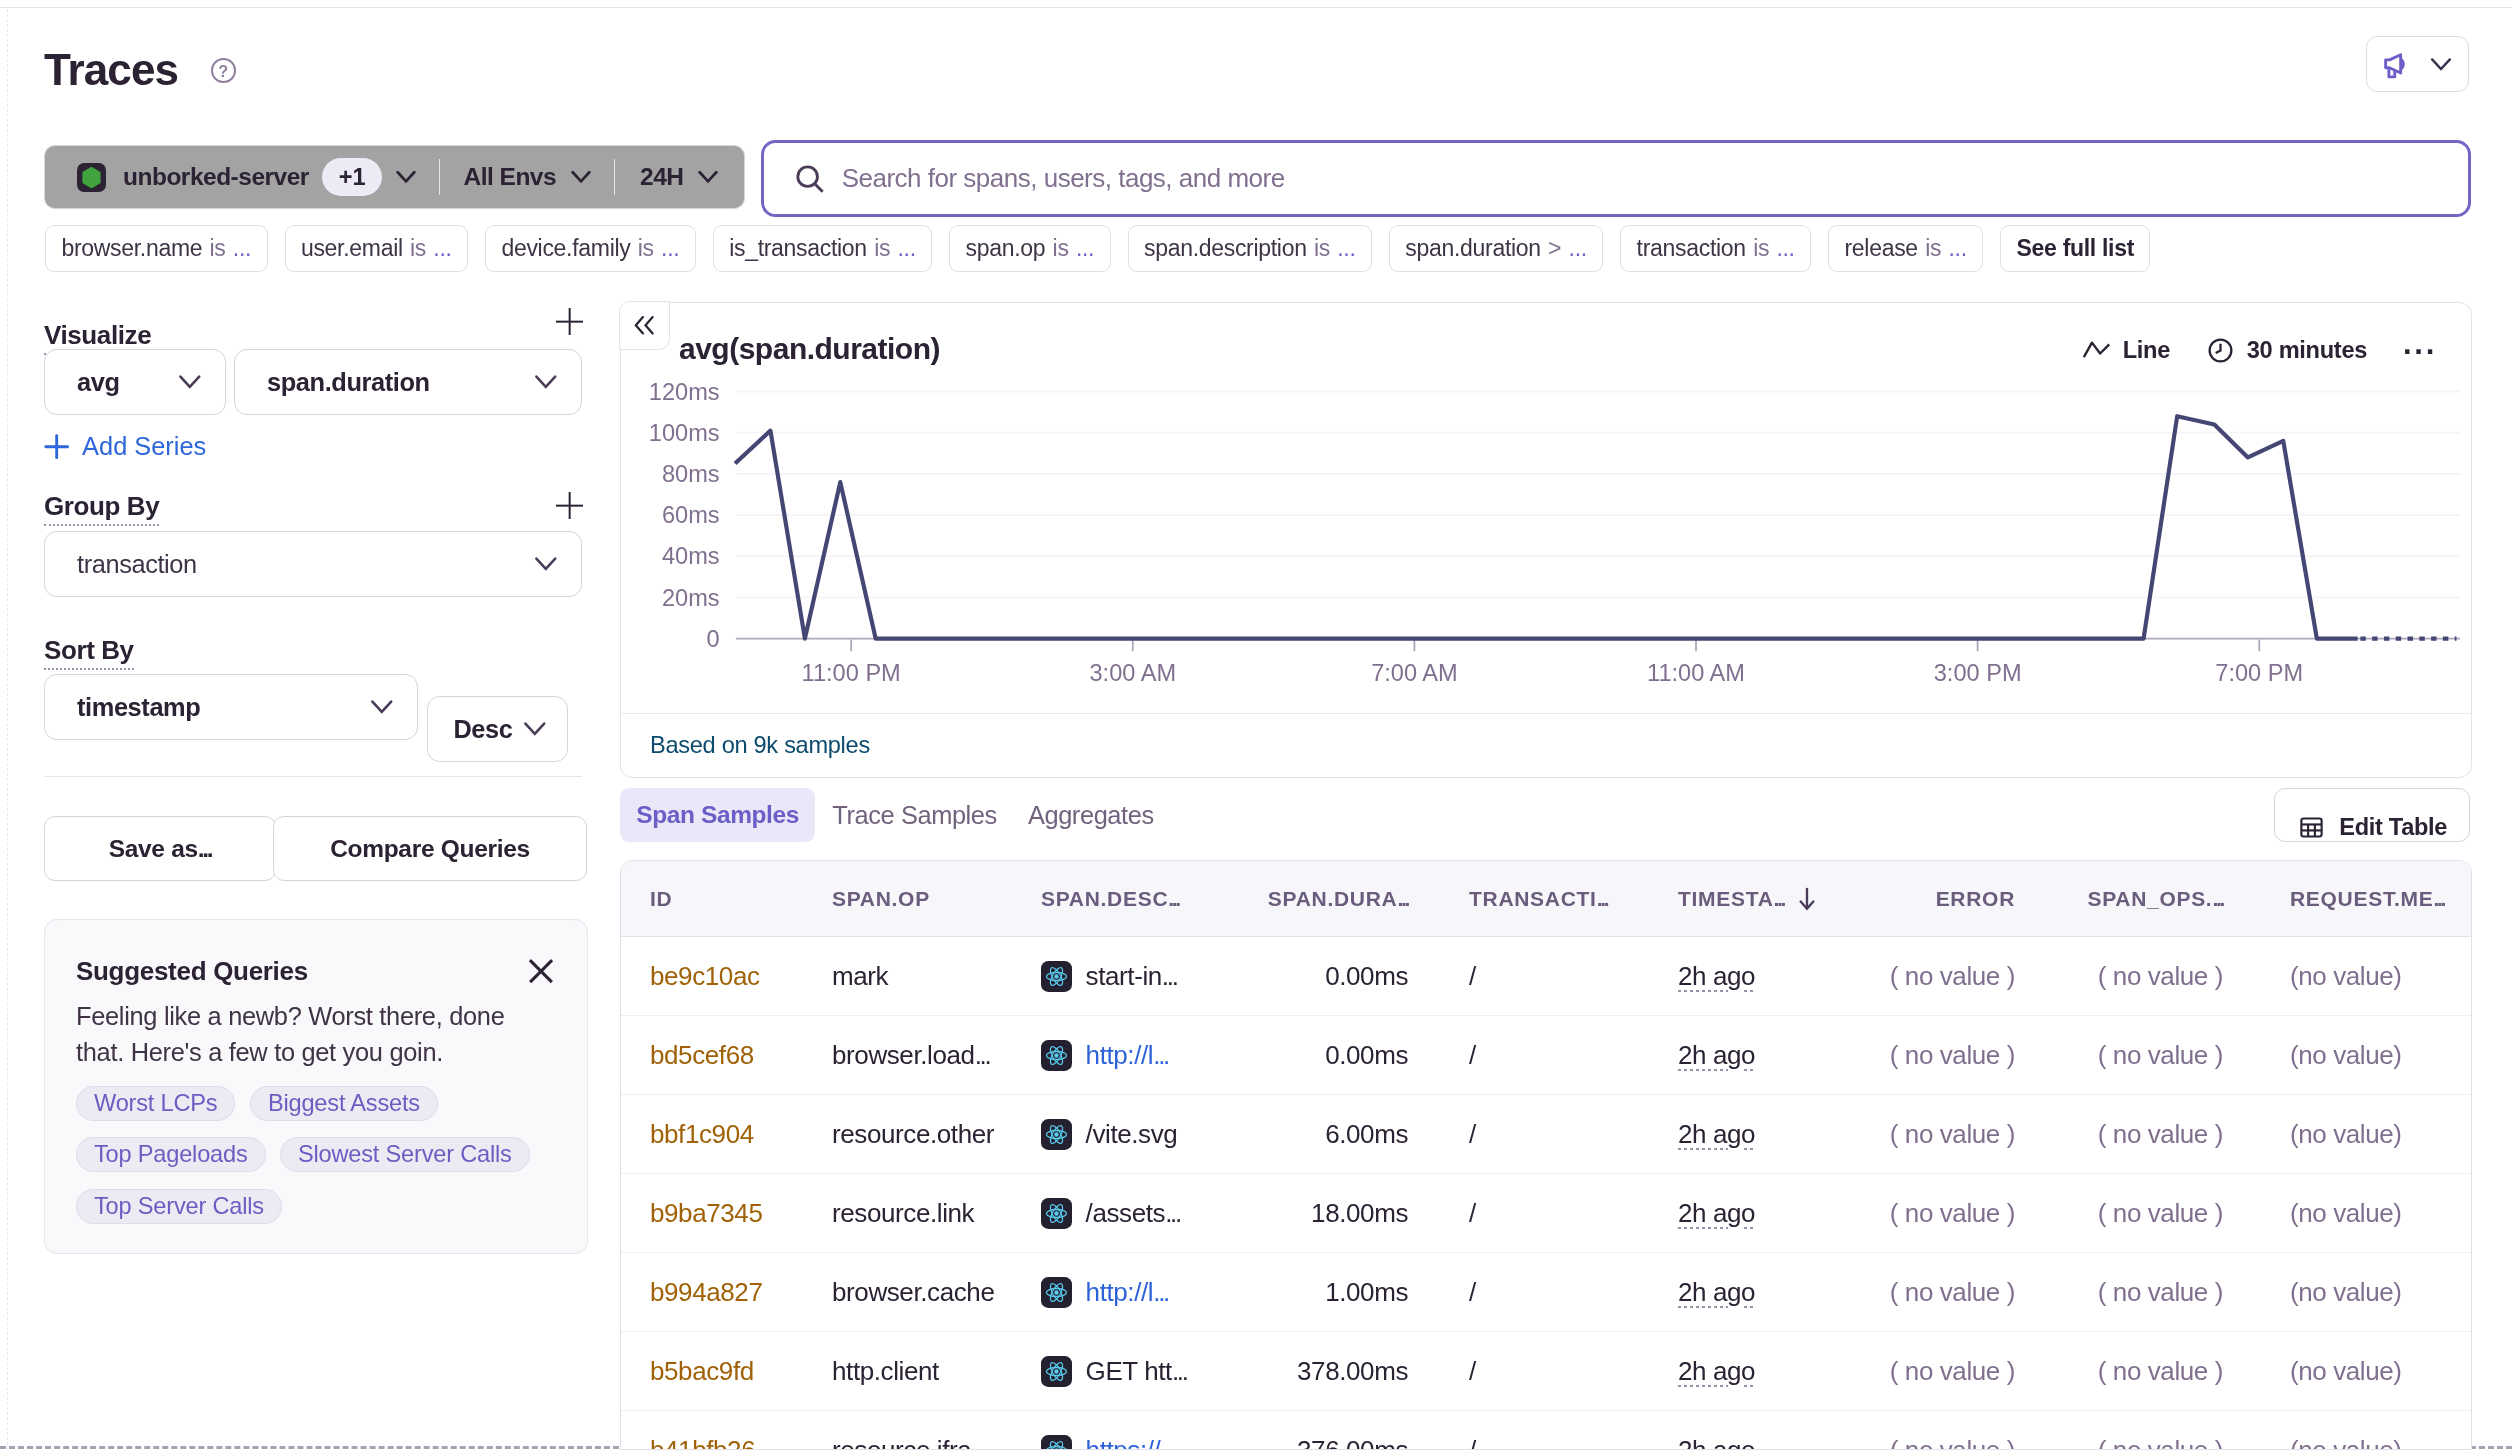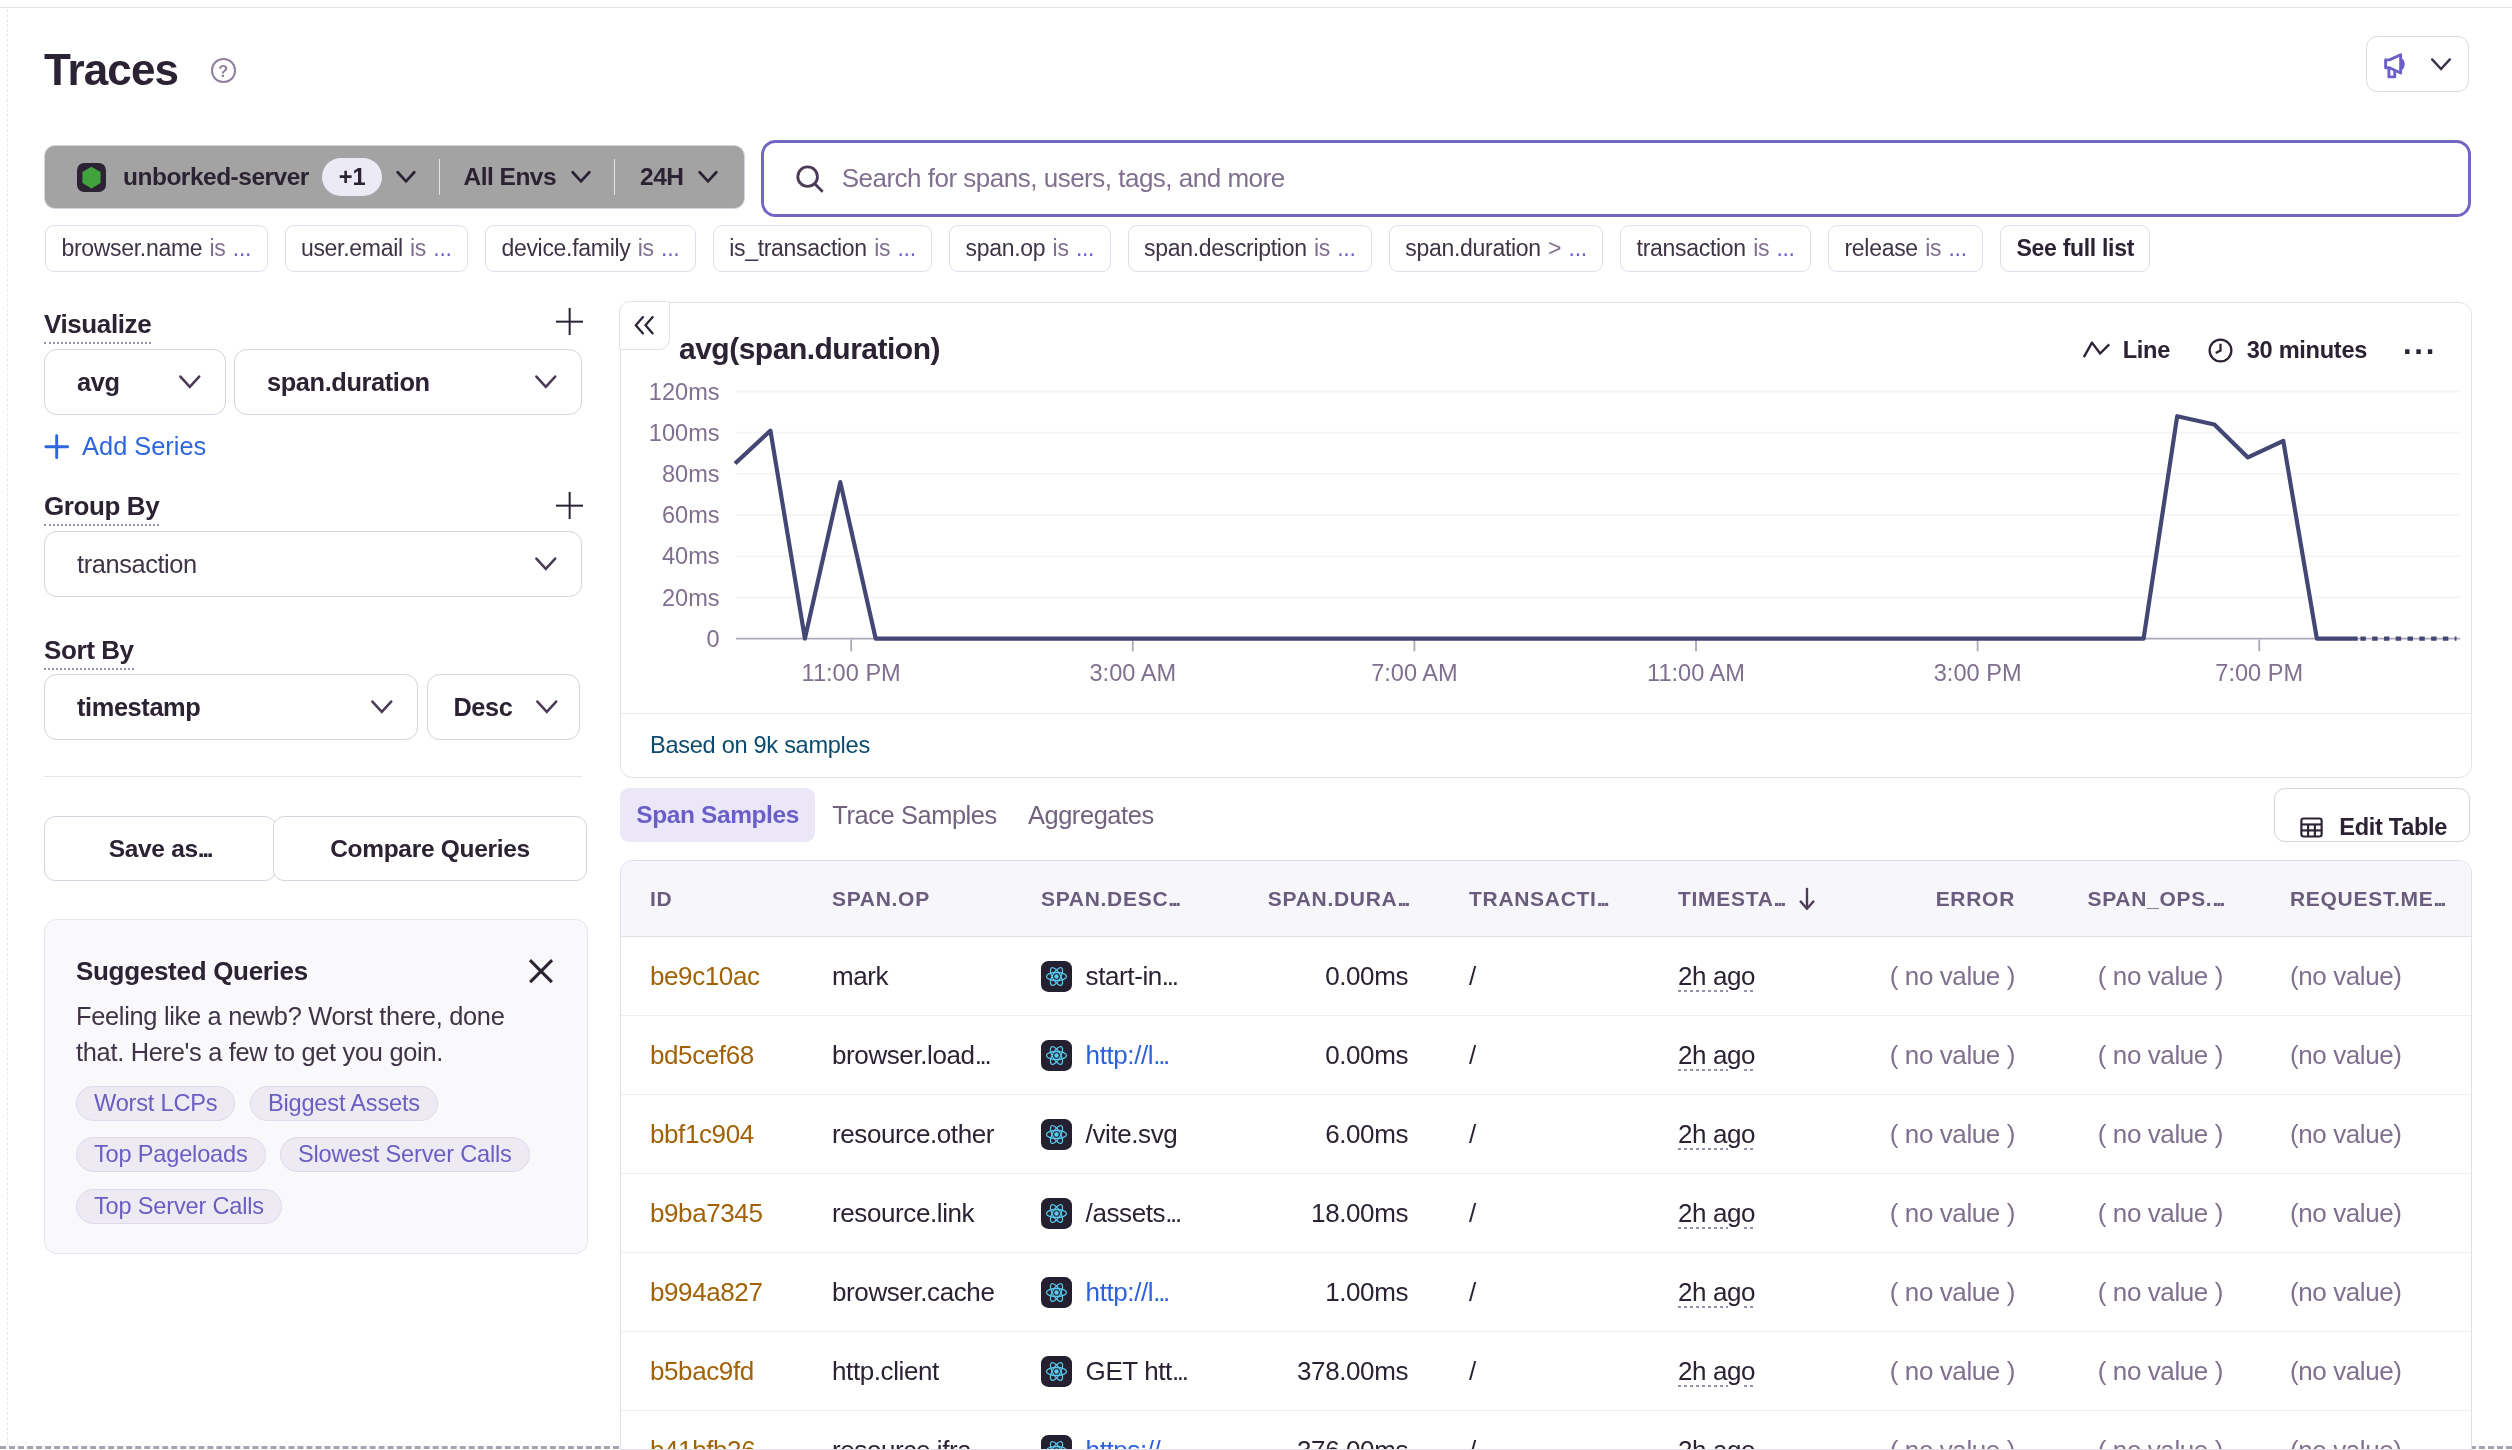--- a/index.html
+++ b/index.html
@@ -169,21 +169,21 @@
     <div class="chip">is_transaction<span class="is">is</span><span class="dots">...</span></div>
     <div class="chip">span.op<span class="is">is</span><span class="dots">...</span></div>
     <div class="chip">span.description<span class="is">is</span><span class="dots">...</span></div>
     <div class="chip">span.duration<span class="is">&gt;</span><span class="dots">...</span></div>
     <div class="chip">transaction<span class="is">is</span><span class="dots">...</span></div>
     <div class="chip">release<span class="is">is</span><span class="dots">...</span></div>
     <div class="chip bold">See full list</div>
   </div>
 
   <div id="sidebar"></div>
-  <div class="slabel" style="position:absolute; left:44px; top:309px;">Visualize</div>
+  <div class="slabel" style="position:absolute; left:44px; top:320px;">Visualize</div>
   <div class="plus" style="left:556px; top:308px;"></div>
   <div class="sel" style="left:44px; top:349px; width:182px; padding:0 23px 0 32px;">avg
     <svg class="chev" width="23.6" height="15.4" viewBox="0 0 26 18" fill="none" stroke="#4a3b57" stroke-width="3" stroke-linecap="round">
         <polyline points="2,3 13,15 24,3"></polyline>
       </svg>
   </div>
   <div class="sel" style="left:234px; top:349px; width:348px; padding:0 23px 0 32px;">span.duration
     <svg class="chev" width="23.6" height="15.4" viewBox="0 0 26 18" fill="none" stroke="#4a3b57" stroke-width="3" stroke-linecap="round">
         <polyline points="2,3 13,15 24,3"></polyline>
       </svg>
@@ -201,21 +201,21 @@
     <svg class="chev" width="23.6" height="15.4" viewBox="0 0 26 18" fill="none" stroke="#4a3b57" stroke-width="3" stroke-linecap="round">
         <polyline points="2,3 13,15 24,3"></polyline>
       </svg>
   </div>
   <div class="slabel" style="position:absolute; left:44px; top:635px;">Sort By</div>
   <div class="sel" style="left:44px; top:674px; width:374px; padding:0 23px 0 32px;">timestamp
     <svg class="chev" width="23.6" height="15.4" viewBox="0 0 26 18" fill="none" stroke="#4a3b57" stroke-width="3" stroke-linecap="round">
         <polyline points="2,3 13,15 24,3"></polyline>
       </svg>
   </div>
-  <div class="sel" style="left:427px; top:674px; width:153px; padding:0 20px 0 25.4px;justify-content:center;">Desc
+  <div class="sel" style="left:427px; top:696px; width:141px; padding:0 20px 0 25.4px;justify-content:center;">Desc
     <svg class="chev" width="23.6" height="15.4" viewBox="0 0 26 18" fill="none" stroke="#4a3b57" stroke-width="3" stroke-linecap="round">
         <polyline points="2,3 13,15 24,3"></polyline>
       </svg>
   </div>
   <div id="hr1"></div>
   <div class="btn" style="left:44px; top:816px; width:232px;">Save as<span class="ell">...</span></div>
   <div class="btn" style="left:273px; top:816px; width:314px;">Compare Queries</div>
 
   <div id="sugg">
     <h3>Suggested Queries</h3>

